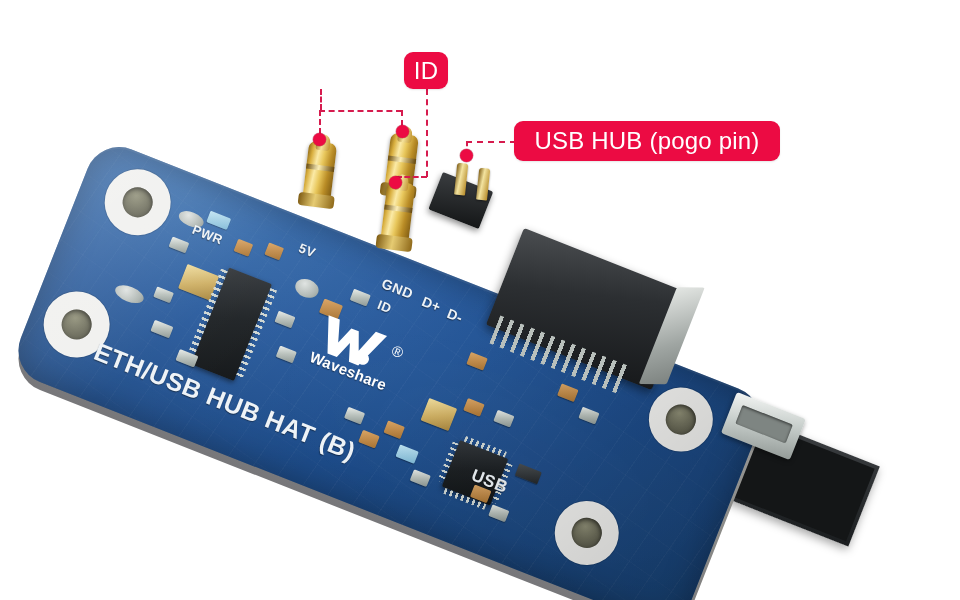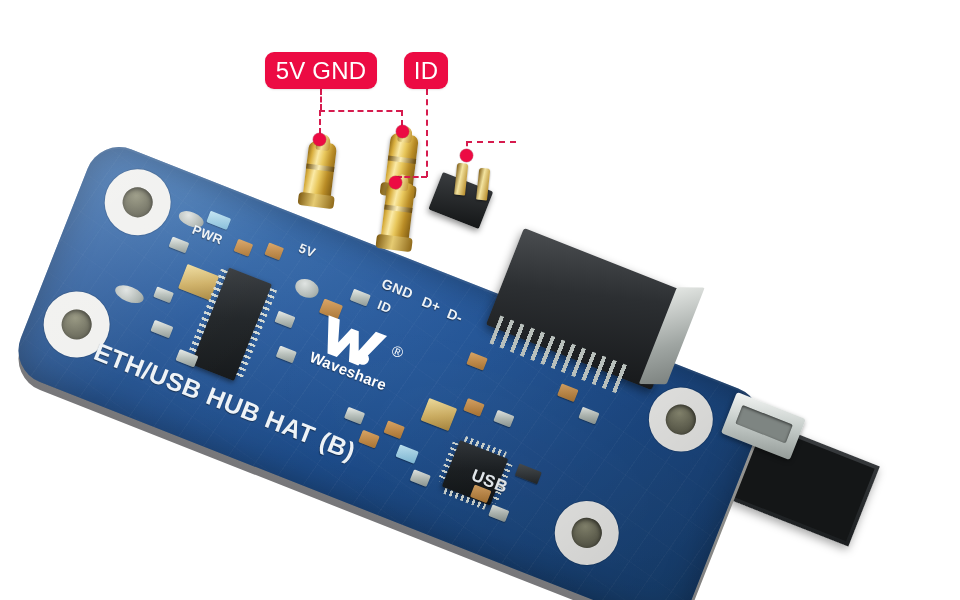--- a/index.html
+++ b/index.html
@@ -319,22 +319,22 @@
   <div class="dash-h" style="left:396px;top:176px;width:31px;"></div>
 
   <div class="dash-h" style="left:466px;top:141px;width:50px;"></div>
   <div class="dash-v" style="left:466px;top:141px;height:14px;"></div>
 
   <div class="dot" style="left:313px;top:133px;"></div>
   <div class="dot" style="left:396px;top:125px;"></div>
   <div class="dot" style="left:389px;top:176px;"></div>
   <div class="dot" style="left:460px;top:149px;"></div>
 
-  <div class="cb" style="left:265px;top:52px;width:112px;height:37px;font-size:24px;">
-    <span>5V GND</span>
-  </div>
 
   <div class="cb" style="left:404px;top:52px;width:44px;height:37px;font-size:24px;">
     <span>ID</span>
   </div>
 
+  <div class="cb" style="left:514px;top:121px;width:266px;height:40px;font-size:24px;">
+    <span>USB HUB (pogo pin)</span>
+  </div>
 
 </div>
 
 </body></html>

